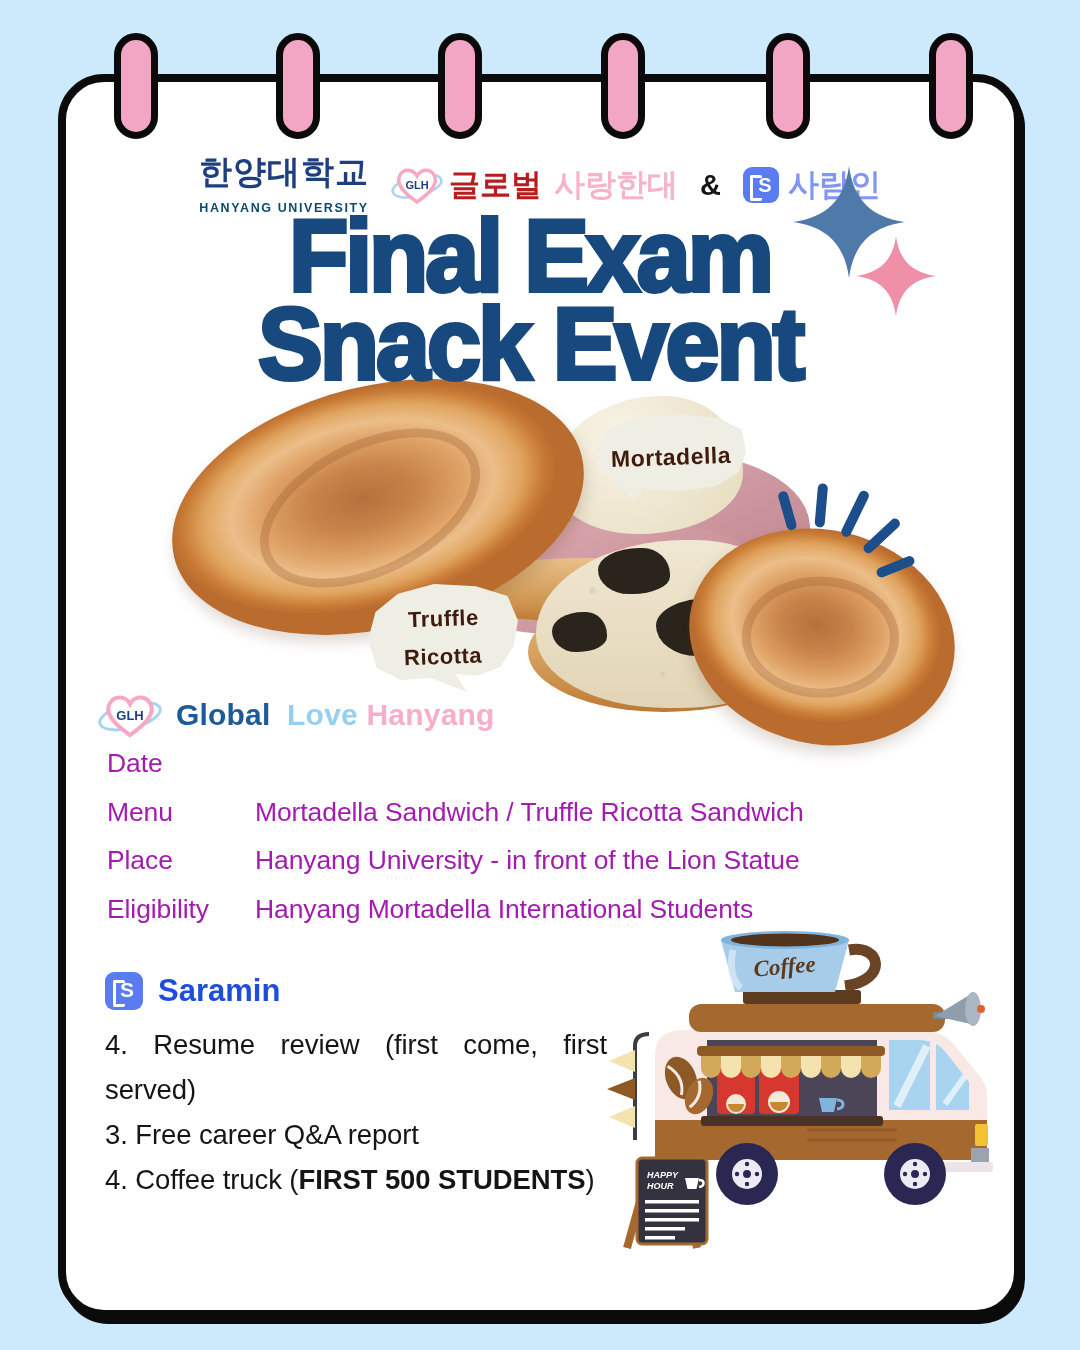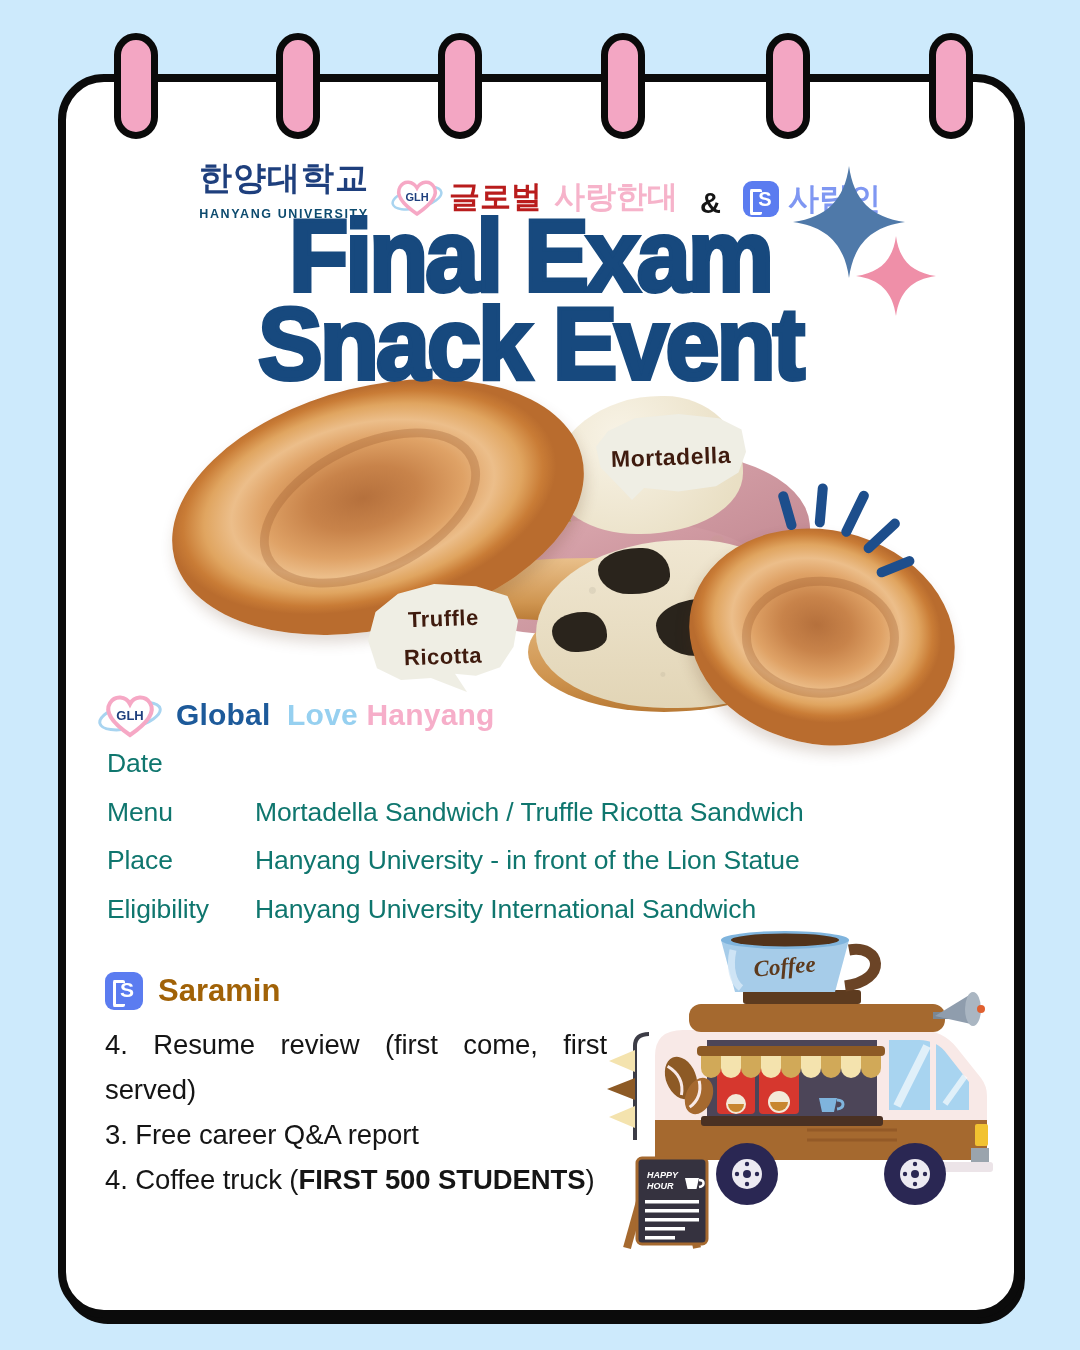--- a/index.html
+++ b/index.html
@@ -14,21 +14,21 @@
     box-sizing:border-box;background:#ffffff;border:8px solid #0b0b0b;
     border-radius:46px;box-shadow:4px 7px 0 -1px #0b0b0b;z-index:0;
   }
   .ring{
     position:absolute;top:33px;width:44px;height:106px;box-sizing:border-box;
     background:#f3a6c3;border:7px solid #0a0a0a;border-radius:26px;z-index:6;
   }
   
   .logo-row{
     position:absolute;left:70px;top:150px;width:940px;height:70px;
-    display:flex;justify-content:center;align-items:flex-end;gap:22px;z-index:3;
+    display:flex;justify-content:center;align-items:center;gap:22px;z-index:3;
   }
   .hy-logo{text-align:center;line-height:1;}
   .hy-kr{font-size:33px;font-weight:800;color:#1e3f7d;letter-spacing:1px;}
   .hy-en{font-size:12.5px;font-weight:700;color:#0c4a6e;letter-spacing:1.6px;margin-top:14px;}
   .glh-mini{display:flex;align-items:center;gap:6px;}
   .glh-kr-blue{font-size:31px;font-weight:600;color:#b91c1c;}
   .glh-kr-pink{font-size:31px;font-weight:600;color:#f6b3ca;margin-left:6px;}
   .amp{font-size:29px;font-weight:700;color:#151515;}
   .sr-mini{display:flex;align-items:center;gap:9px;}
   .sr-badge{
@@ -97,33 +97,33 @@
   .bubble-truffle{
     left:368px;top:584px;width:150px;height:108px;font-size:22px;gap:12px;
     clip-path:polygon(5% 26%,20% 9%,44% 0%,72% 2%,93% 11%,100% 34%,97% 58%,88% 77%,72% 85%,58% 83%,66% 100%,42% 87%,22% 89%,6% 78%,0% 52%);
   }
   .bubble span{transform:rotate(-2deg);letter-spacing:.5px;}
   
   .glh-line{position:absolute;left:98px;top:688px;display:flex;align-items:center;gap:14px;z-index:3;}
   .glh-words{font-size:30px;font-weight:600;letter-spacing:.2px;}
   .w-global{color:#1d5a9a;} .w-love{color:#96d0f0;margin-left:8px;} .w-hanyang{color:#f6aec9;}
   
-  .info{position:absolute;left:107px;top:748px;width:880px;z-index:3;color:#0f766e;}
+  .info{position:absolute;left:107px;top:748px;width:880px;z-index:3;color:#a21caf;}
   .info-row{display:flex;margin-bottom:17.5px;font-size:26.5px;letter-spacing:-.1px;}
   .info-label{width:148px;flex:0 0 148px;}
   .info-val b{font-weight:800;}
   
   .sr-section{position:absolute;left:105px;top:972px;display:flex;align-items:center;gap:15px;z-index:3;}
   .sr-badge-lg{width:38px;height:38px;border-radius:9px;background:#5b7cf0;position:relative;}
   .sr-badge-lg .brk{
     position:absolute;left:8px;top:8px;width:9px;height:21px;
     border-left:3px solid #fff;border-top:3px solid #fff;border-bottom:3px solid #fff;border-radius:2px;
   }
   .sr-badge-lg .sglyph{position:absolute;left:15px;top:6px;font-size:21px;font-weight:800;color:#fff;}
-  .sr-title{font-size:31px;font-weight:600;color:#a16207;}
+  .sr-title{font-size:31px;font-weight:600;color:#1d4ed8;}
   .list{position:absolute;left:105px;top:1022px;width:502px;z-index:3;
         font-size:27.5px;line-height:45px;color:#151515;letter-spacing:-.1px;}
   .list .justify{text-align:justify;}
   .list b{font-weight:800;}
   
   svg{display:block;}
   .burst{position:absolute;left:788px;top:470px;z-index:2;overflow:visible;}
   .truck{position:absolute;left:597px;top:928px;z-index:2;}
 </style>
 </head>
@@ -232,21 +232,21 @@
   <div class="info-row">
     <div class="info-label">Menu</div>
     <div class="info-val"><span>Mortadella Sandwich / Truffle Ricotta Sandwich</span><b></b></div>
   </div>
   <div class="info-row">
     <div class="info-label">Place</div>
     <div class="info-val"><span>Hanyang University - in front of the Lion Statue</span><b></b></div>
   </div>
   <div class="info-row">
     <div class="info-label">Eligibility</div>
-    <div class="info-val"><span>Hanyang University International Sandwich</span><b></b></div>
+    <div class="info-val"><span>Hanyang Mortadella International Students</span><b></b></div>
   </div>
 </div>
 
 <div class="sr-section">
   <div class="sr-badge-lg">
     <span class="brk"></span>
     <span class="sglyph">S</span>
   </div>
   <span class="sr-title">Saramin</span>
 </div>

